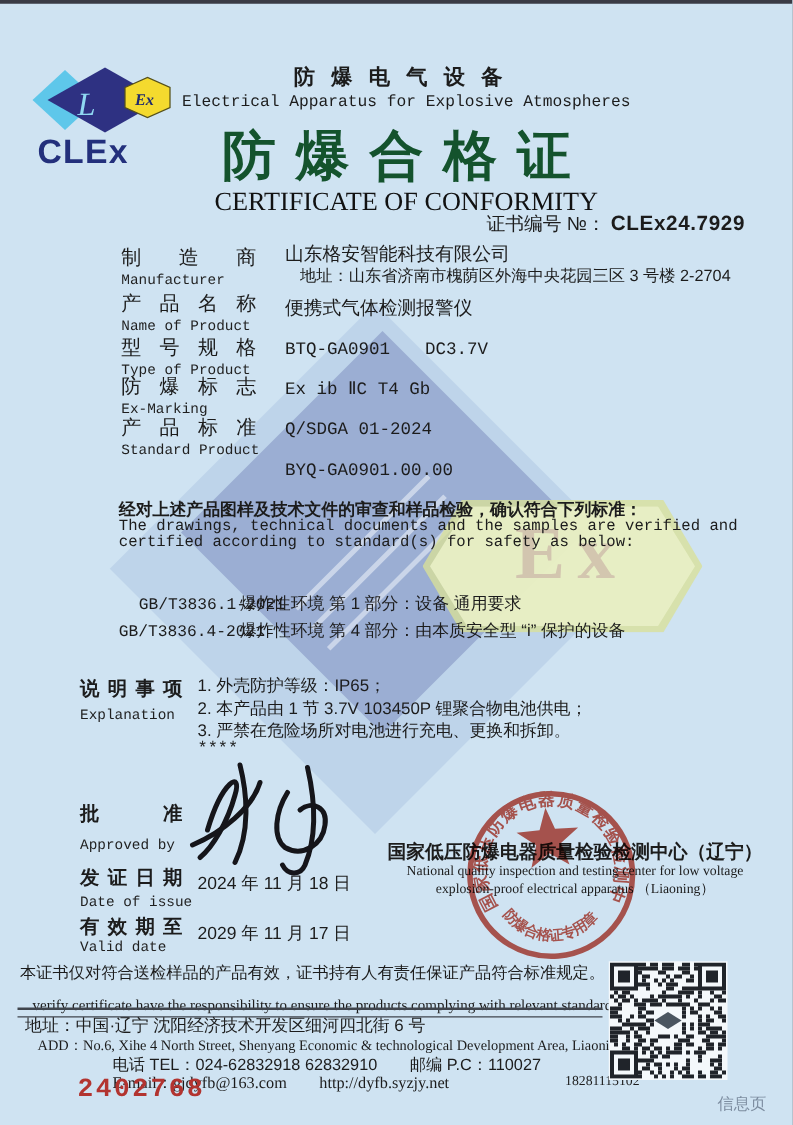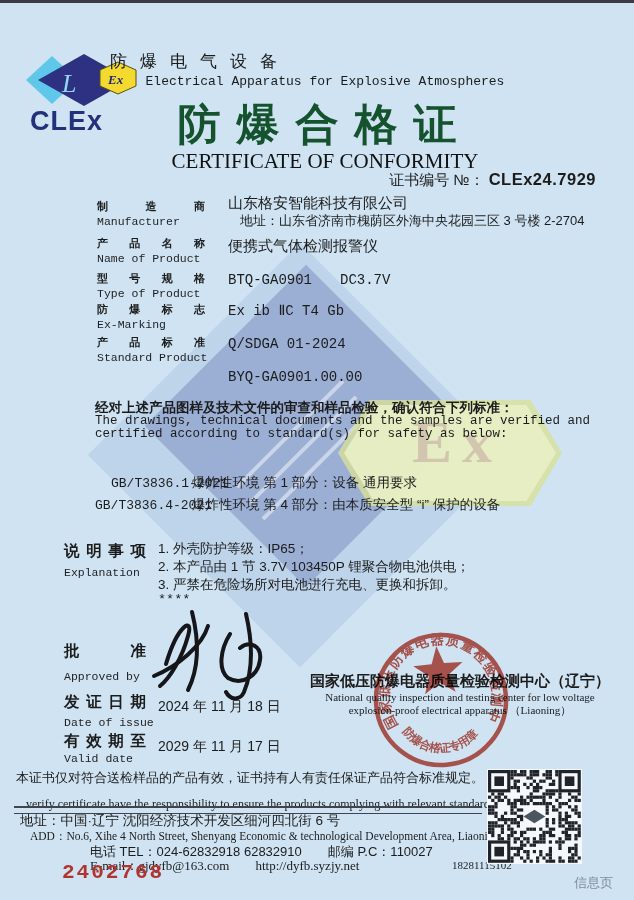--- a/index.html
+++ b/index.html
@@ -23,29 +23,29 @@
     clip-path:polygon(0% 50%,14% 0%,86% 0%,100% 50%,86% 100%,14% 100%);}
   .wm-hex-inner{left:344px;top:405px;width:212px;height:96px;
     background:rgba(233,240,199,.9);
     clip-path:polygon(0% 50%,14% 0%,86% 0%,100% 50%,86% 100%,14% 100%);}
   .wm-ex{left:392px;top:408px;width:130px;text-align:center;
     font-family:"Liberation Serif",serif;font-weight:bold;font-size:60px;
     color:rgba(187,148,150,.45);letter-spacing:10px;}
 
   
   .logo-wordmark{left:30px;top:106px;font-weight:bold;font-size:27px;color:#23307c;letter-spacing:1px;z-index:2;}
-  .tagline-cn{left:110px;top:50px;width:430px;font-weight:normal;font-size:17px;letter-spacing:13px;z-index:2;}
+  .tagline-cn{left:110px;top:50px;width:430px;text-align:center;font-weight:bold;font-size:17px;letter-spacing:13px;z-index:2;}
   .tagline-en{left:110px;top:74px;width:430px;text-align:center;font-size:13px;z-index:2;}
   .title-cn{left:100px;top:96px;width:450px;text-align:center;font-weight:bold;font-size:43px;letter-spacing:16px;z-index:2;color:#14532d;}
   .title-en{left:100px;top:149px;width:450px;text-align:center;font-size:21px;z-index:2;color:#111;}
   .certno{left:240px;top:170px;width:356px;text-align:right;z-index:2;font-size:15px;}
   .certno b{font-size:16.5px;letter-spacing:.5px;}
 
   
-  .cnlabel{display:inline-block;width:108px;text-align:justify;text-align-last:justify;font-weight:bold;font-size:11px;}
+  .cnlabel{display:inline-block;width:108px;text-align:justify;text-align-last:justify;font-weight:normal;font-size:16px;}
   .cnlabel-sm{display:inline-block;width:82px;text-align:justify;text-align-last:justify;font-weight:bold;font-size:15.5px;}
   .enlabel{font-family:"Liberation Mono","DejaVu Sans Mono",monospace;font-size:11.5px;color:#1f1f1f;margin-top:1px;}
   .row{z-index:2;}
   .val-cn{font-size:15px;}
   .val-mono{font-family:"Liberation Mono","DejaVu Sans Mono",monospace;font-size:14px;}
   .stmt-cn{font-weight:bold;font-size:13.5px;}
   .stmt-en{font-family:"Liberation Mono","DejaVu Sans Mono",monospace;font-size:12.5px;}
   .std-code{font-family:"Liberation Mono","DejaVu Sans Mono",monospace;font-size:13px;}
   .std-desc{font-size:13.5px;}
   .expl-item{font-size:13.5px;z-index:2;}

